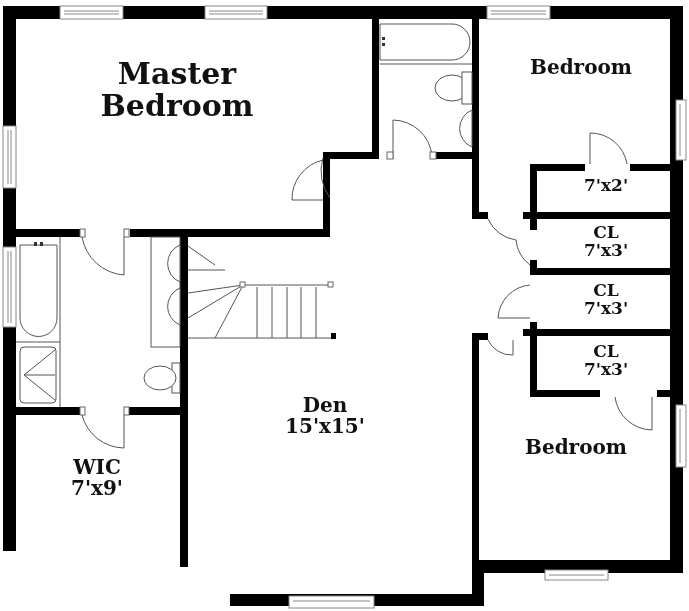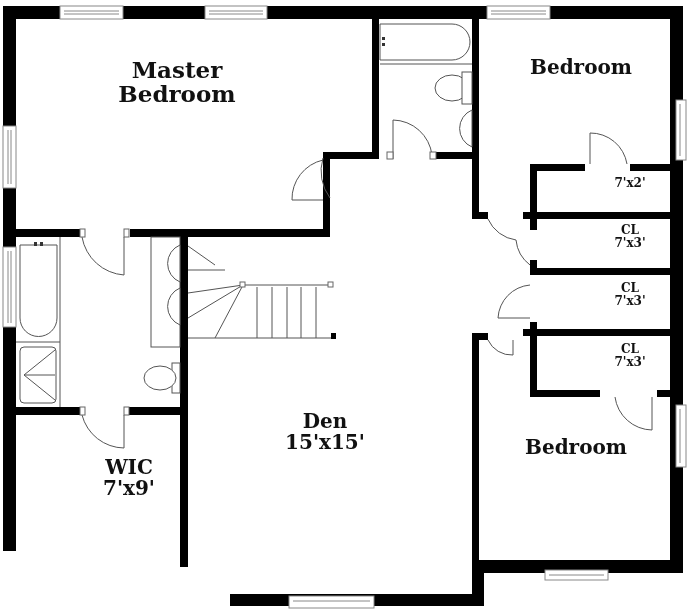--- a/index.html
+++ b/index.html
@@ -15,23 +15,23 @@
       position: absolute;
       font-family: "DejaVu Serif", "Liberation Serif", serif;
       font-weight: bold;
       color: #111111;
       text-align: center;
       line-height: 1.05;
       white-space: nowrap;
       transform: translateX(-50%);
     }
     .label span { display: block; }
-    .lg { font-size: 23px; }
+    .lg { font-size: 30px; }
     .md { font-size: 20px; }
-    .sm { font-size: 12px; margin-left: 24px; }
+    .sm { font-size: 17px; }
     .watermark {
       position: absolute; left: 0; top: 556px; width: 230px; height: 55px;
       font-family: "DejaVu Sans", sans-serif; font-weight: bold; font-size: 52px;
       color: #ffffff; letter-spacing: 2px; line-height: 55px;
       -webkit-text-stroke: 0px;
       overflow: hidden;
     }
   </style>
 </head>
 <body>
@@ -194,27 +194,27 @@
 <div class="label sm" style="left:606px; top:282px;">
   <span>CL</span>
   <span>7'x3'</span>
 </div>
 
 <div class="label sm" style="left:606px; top:343px;">
   <span>CL</span>
   <span>7'x3'</span>
 </div>
 
-<div class="label md" style="left:325px; top:411px;">
+<div class="label md" style="left:325px; top:395px;">
   <span>Den</span>
   <span>15'x15'</span>
 </div>
 
 <div class="label md" style="left:576px; top:437px;">
   <span>Bedroom</span>
 </div>
 
-<div class="label md" style="left:97px; top:457px;margin-left:32px;">
+<div class="label md" style="left:97px; top:457px;">
   <span>WIC</span>
   <span>7'x9'</span>
 </div>
 
 <div class="watermark">ONES</div>
 
 </body></html>

